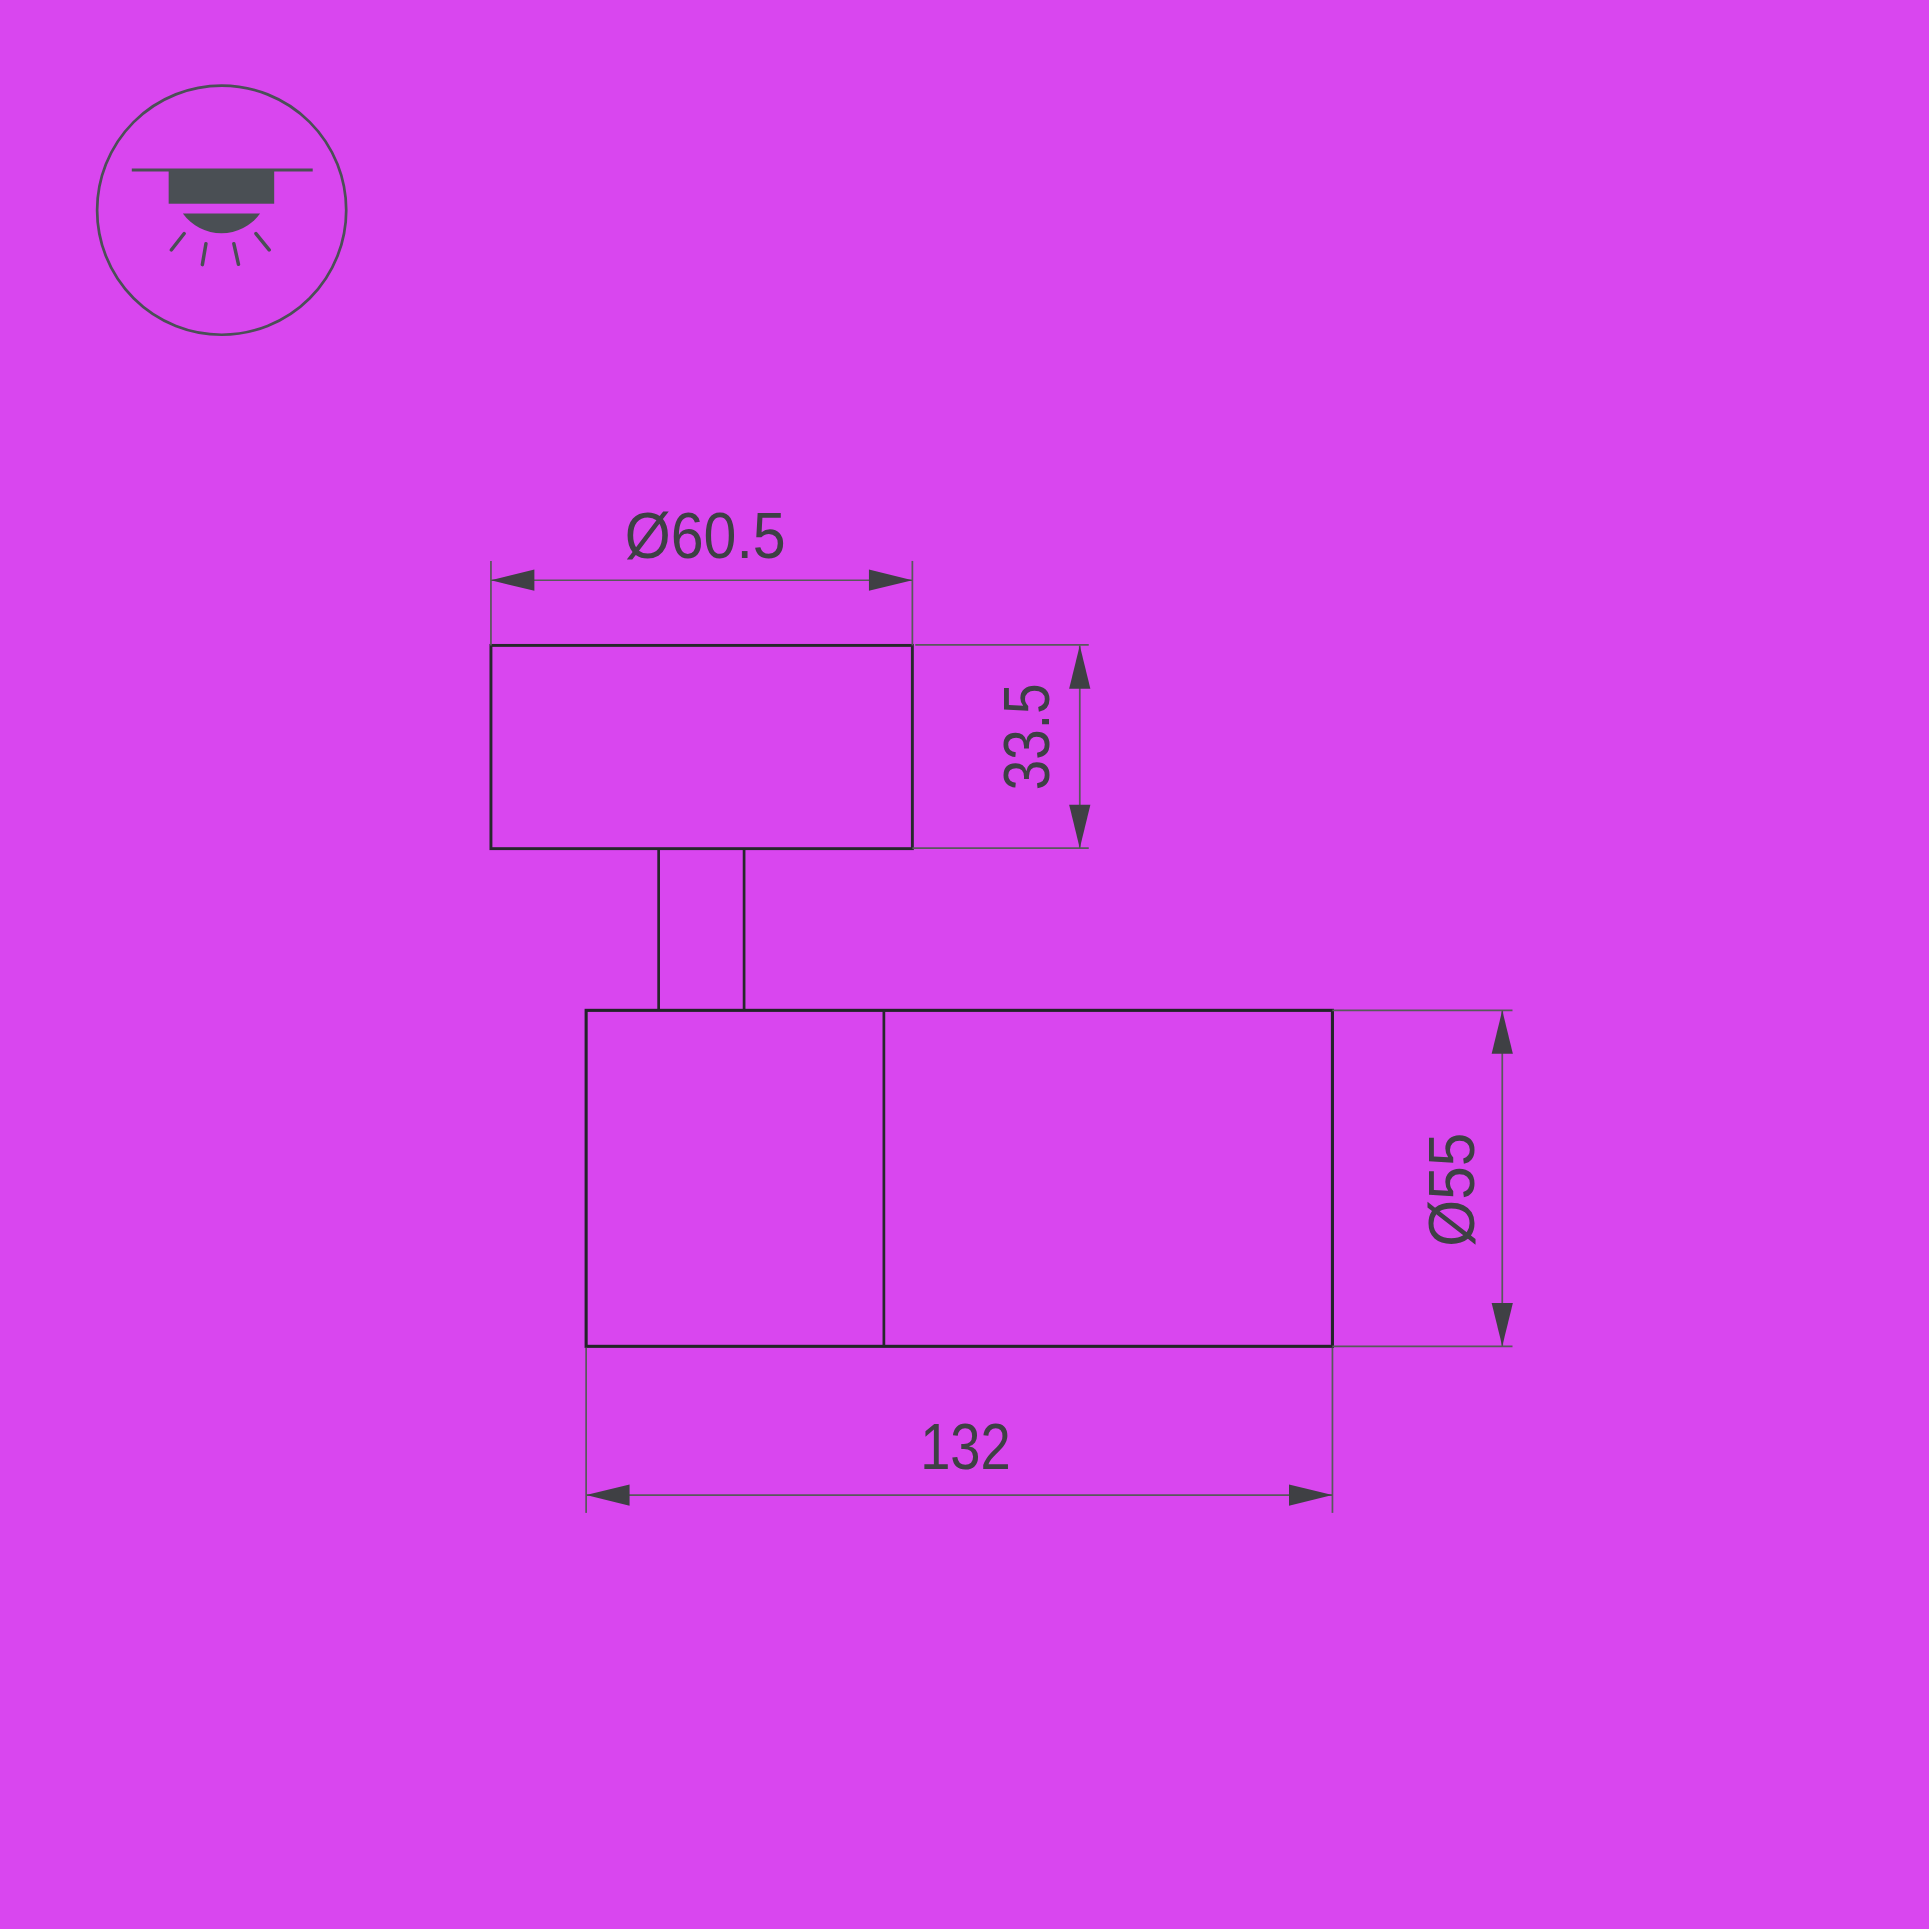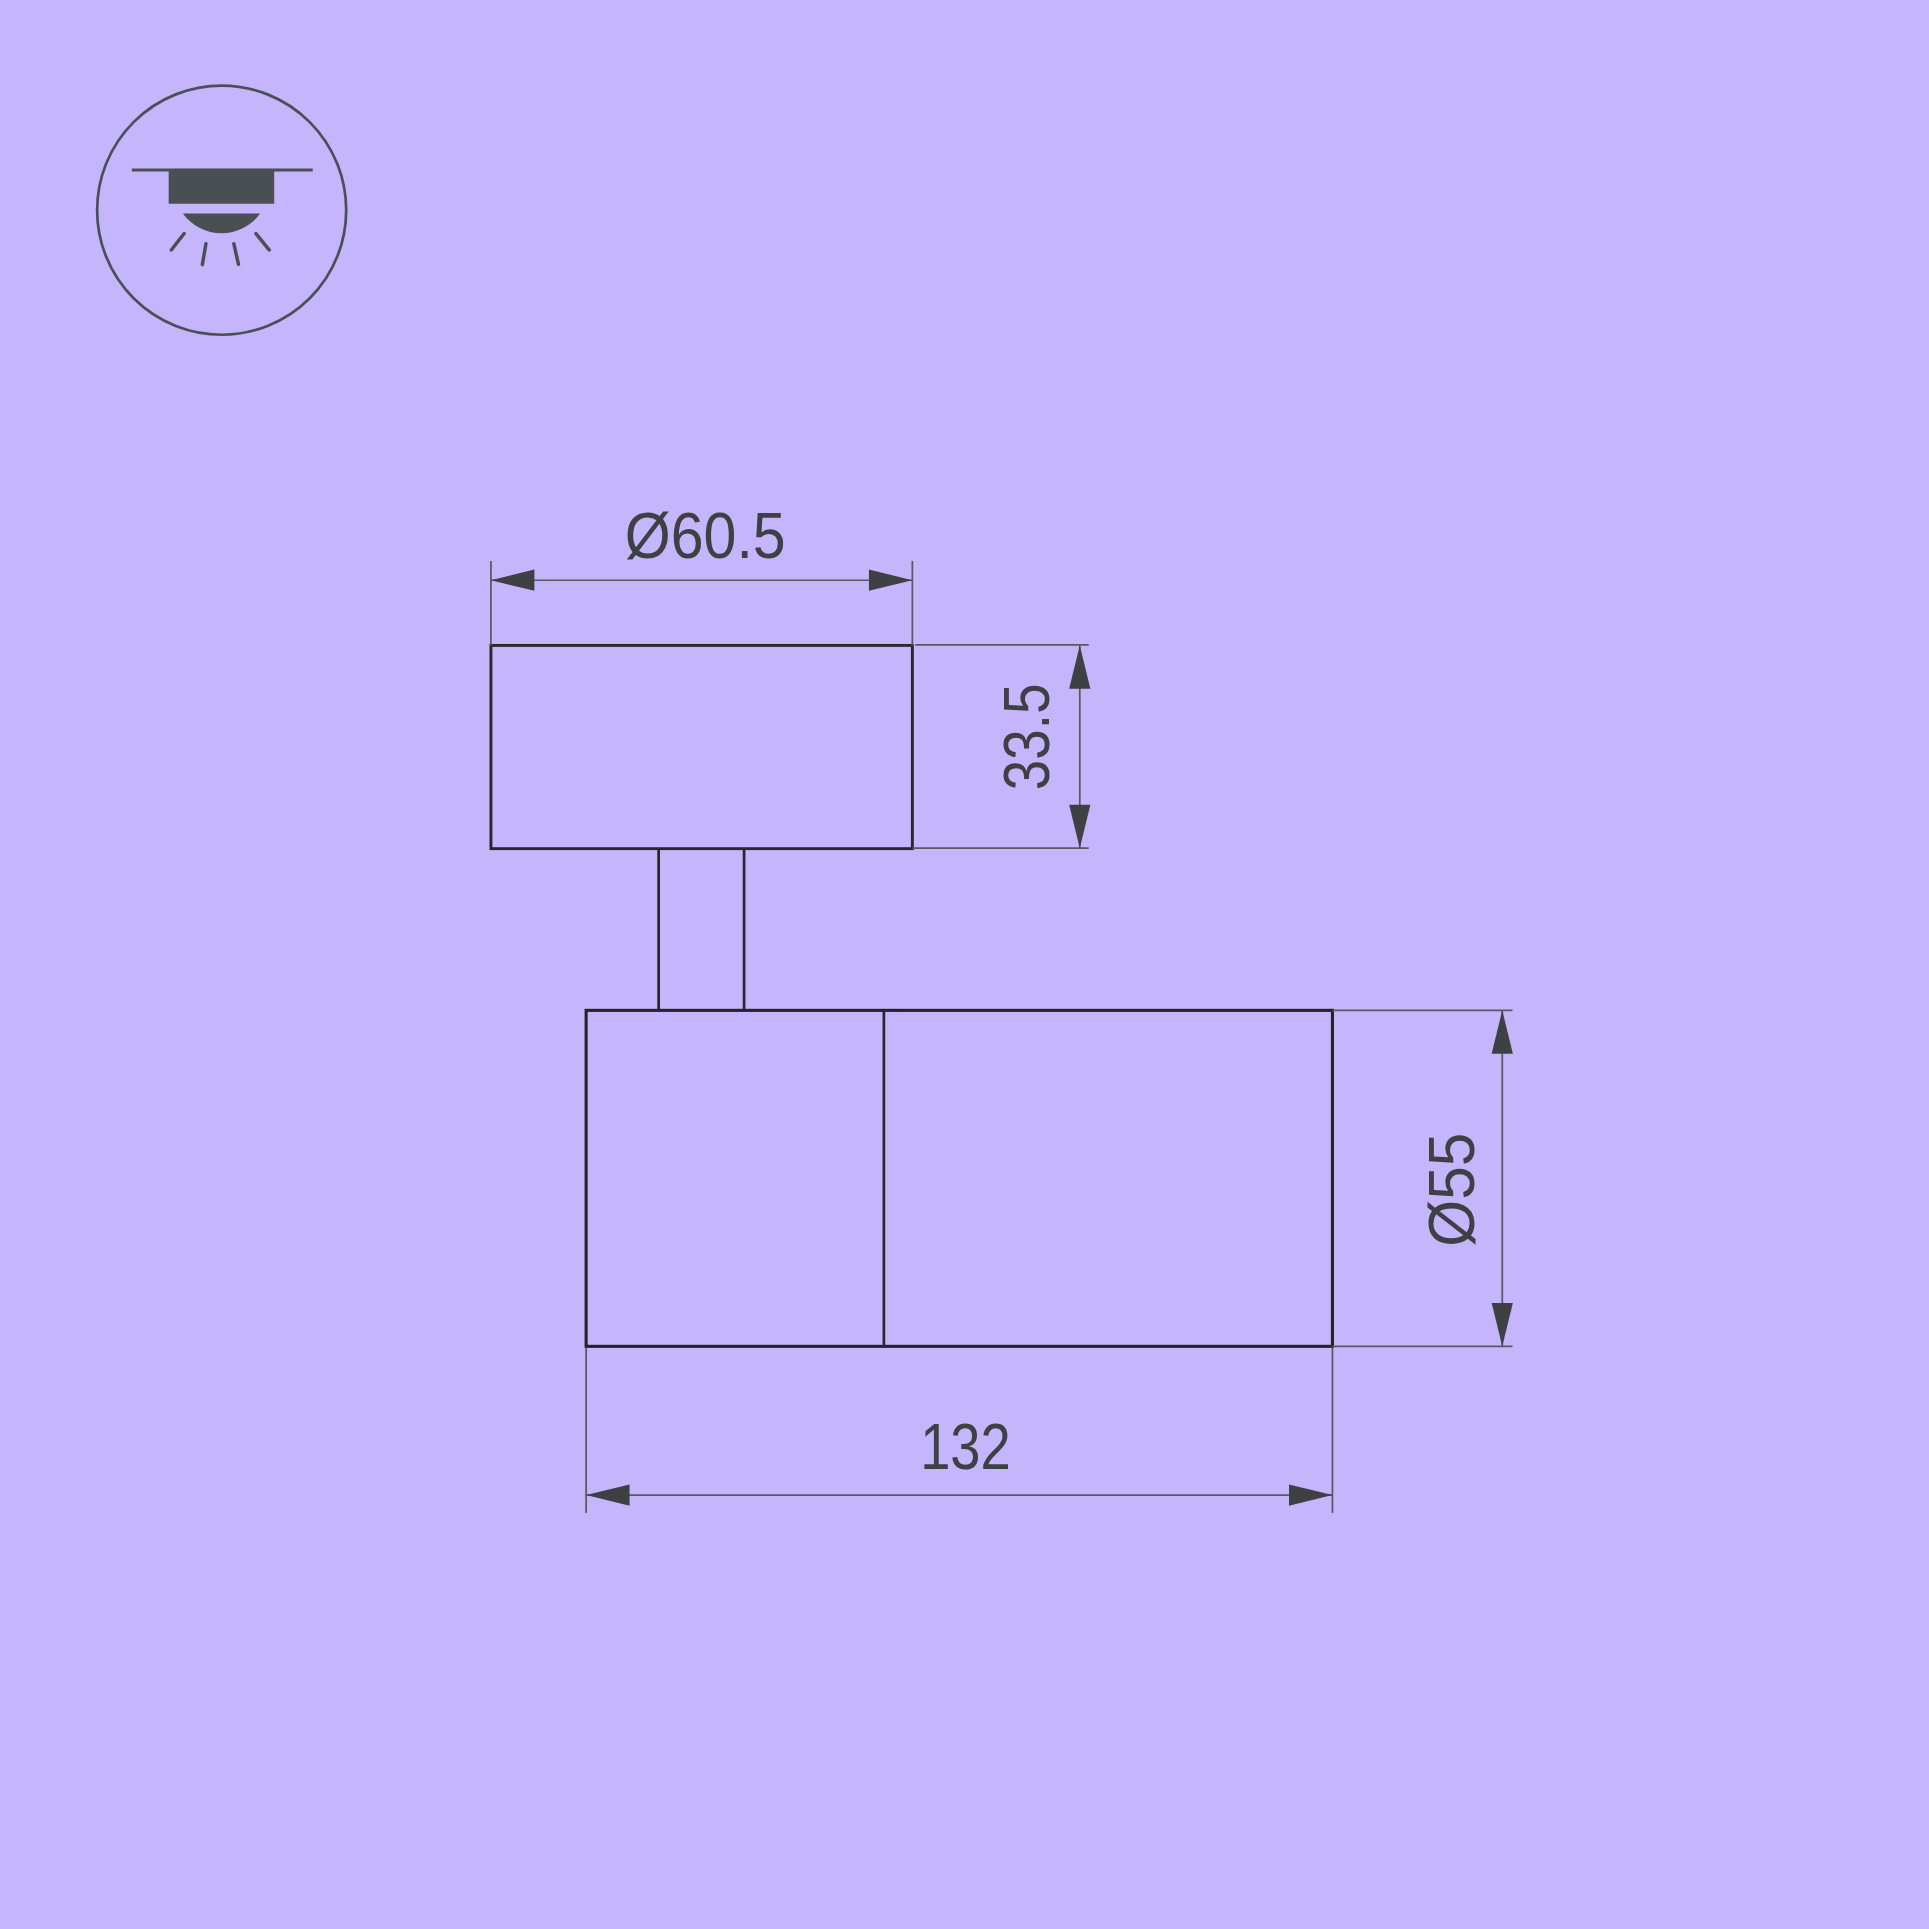--- a/index.html
+++ b/index.html
@@ -1,16 +1,16 @@
 <!DOCTYPE html>
 <html><head>
 <meta charset="utf-8">
 <style>
   html,body{margin:0;padding:0;background:#ffffff;}
-  .page{position:relative;width:1929px;height:1929px;background:#c4b5fd;overflow:hidden;
+  .page{position:relative;width:1929px;height:1929px;background:#d946ef;overflow:hidden;
         font-family:"Liberation Sans", sans-serif;}
   svg{position:absolute;left:0;top:0;}
   text{font-family:"Liberation Sans", sans-serif;fill:#3e4044;}
 </style>
 </head>
 <body>
 <div class="page">
 <svg width="1929" height="1929" viewBox="0 0 1998 1998">
 
   <circle cx="229.6" cy="217.7" r="129" fill="none" stroke="#4b5056" stroke-width="2.8"></circle>

